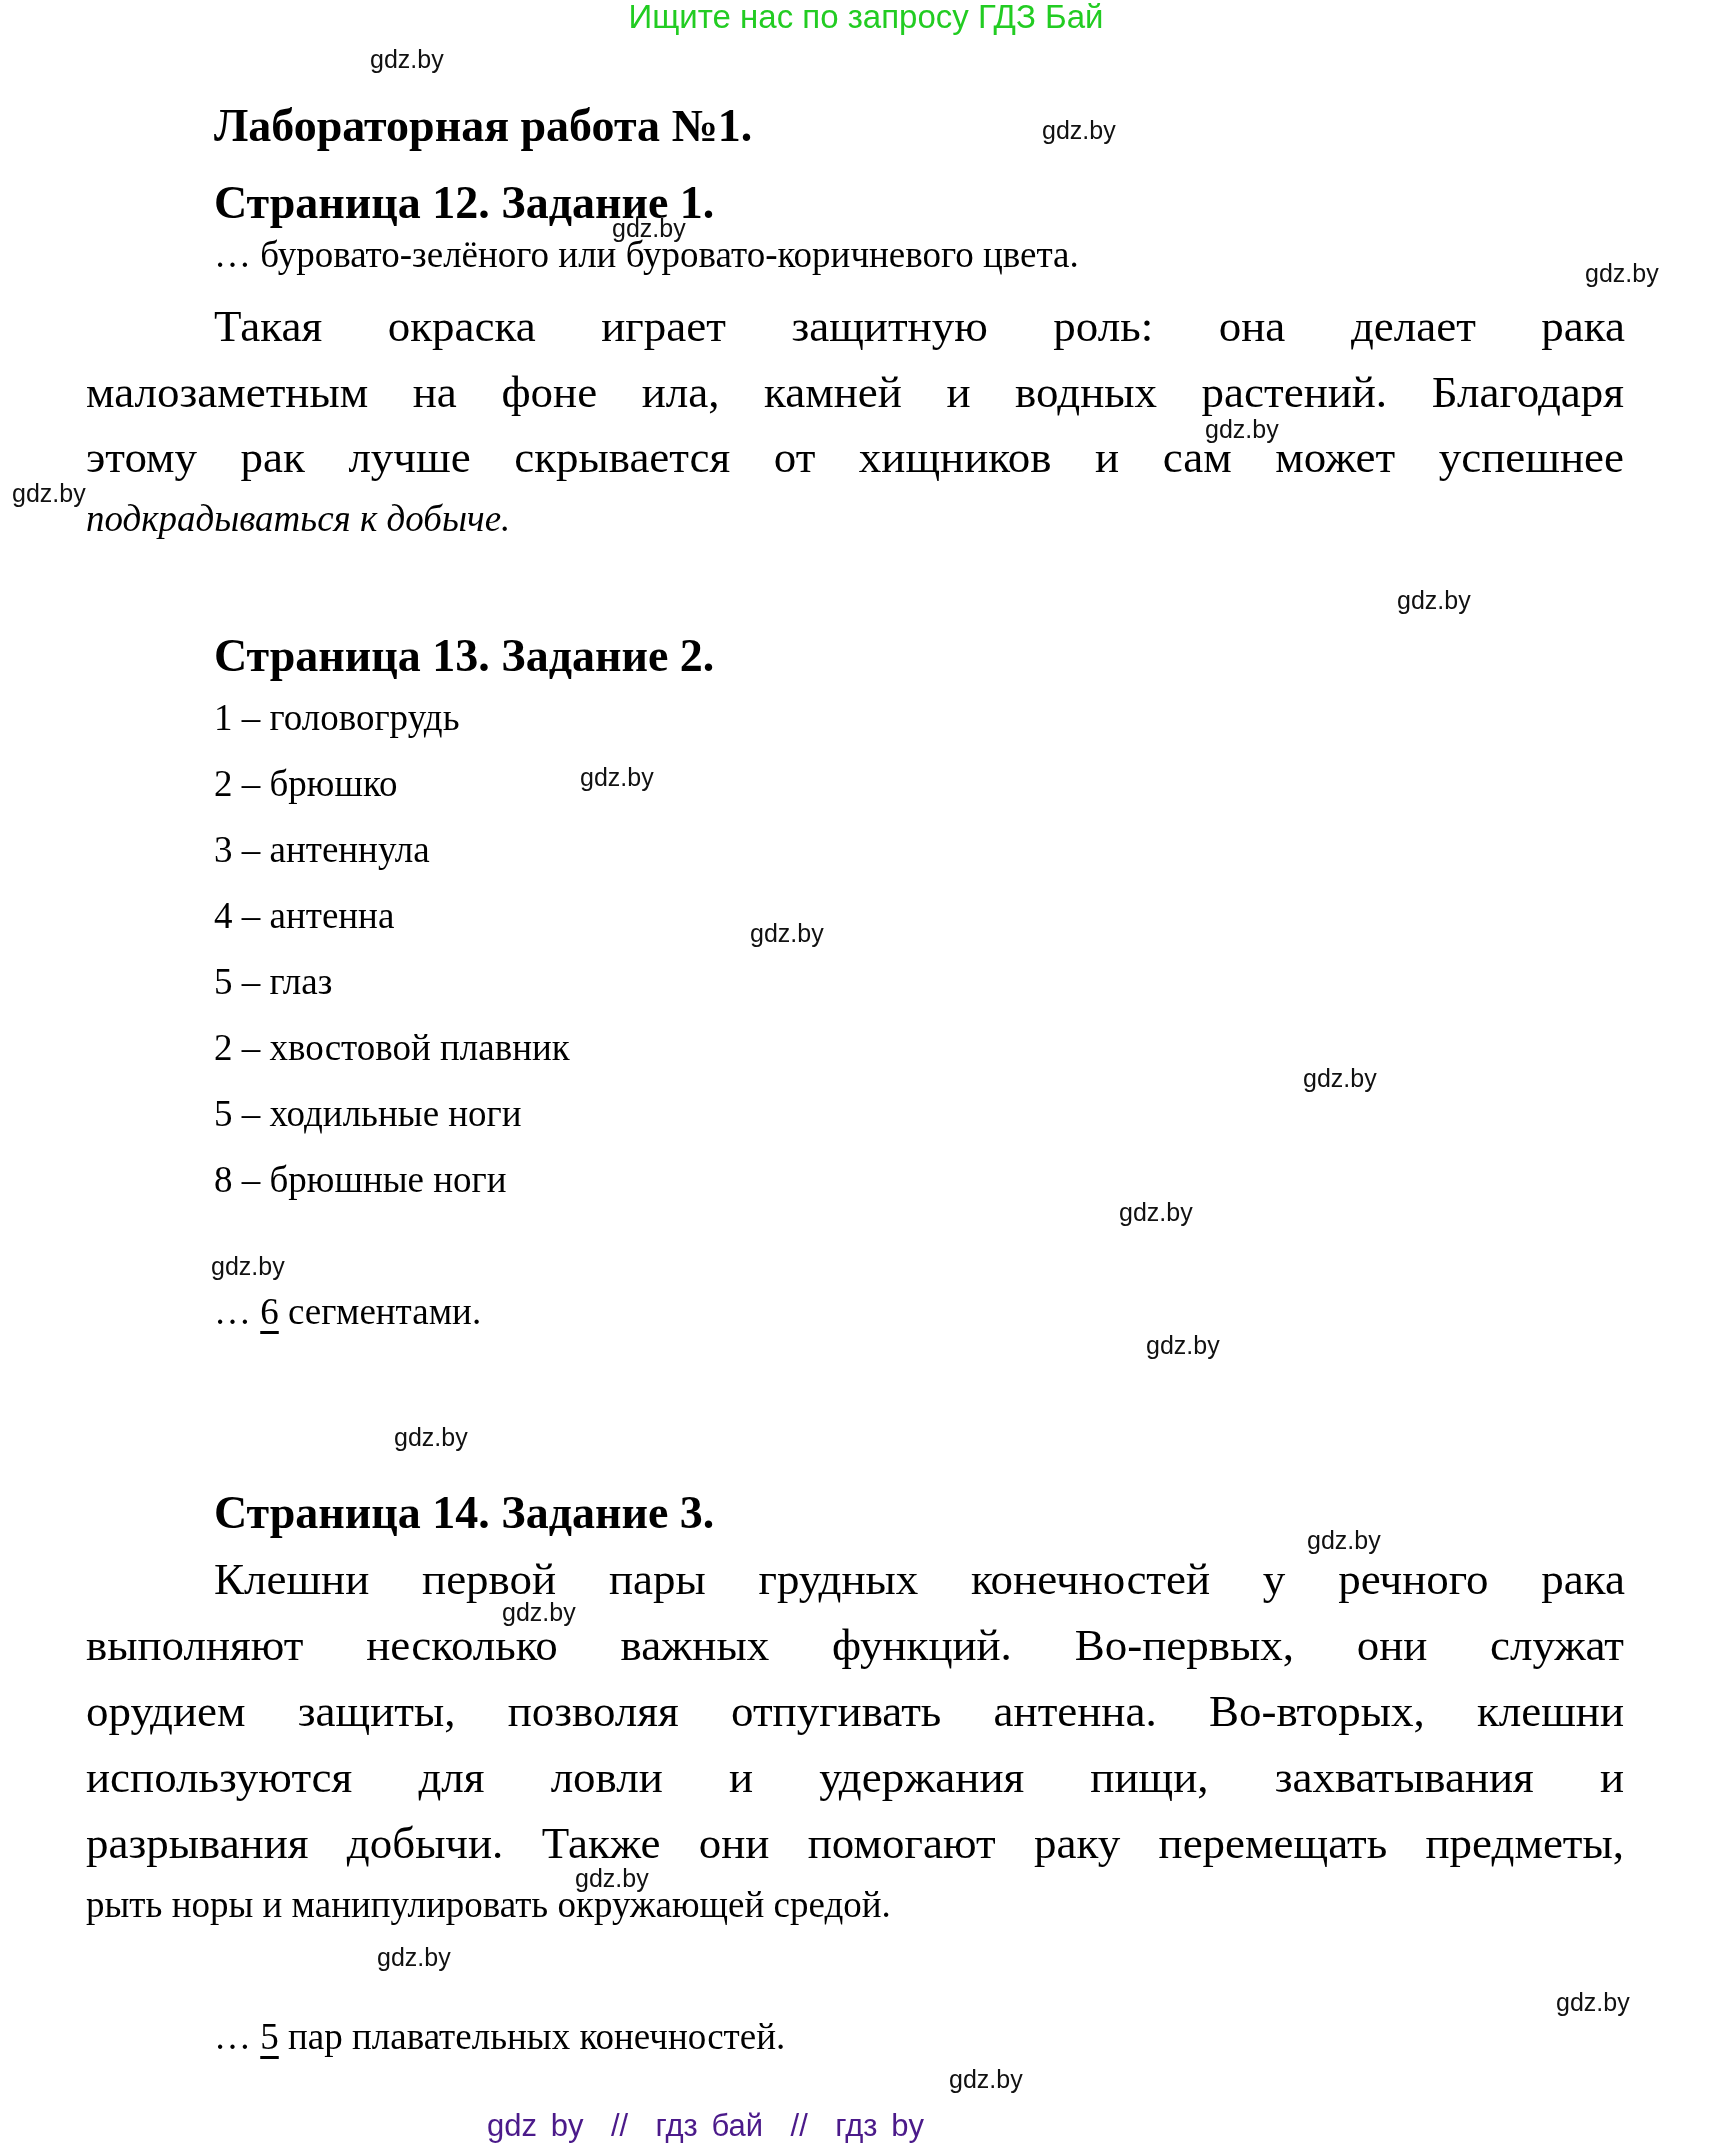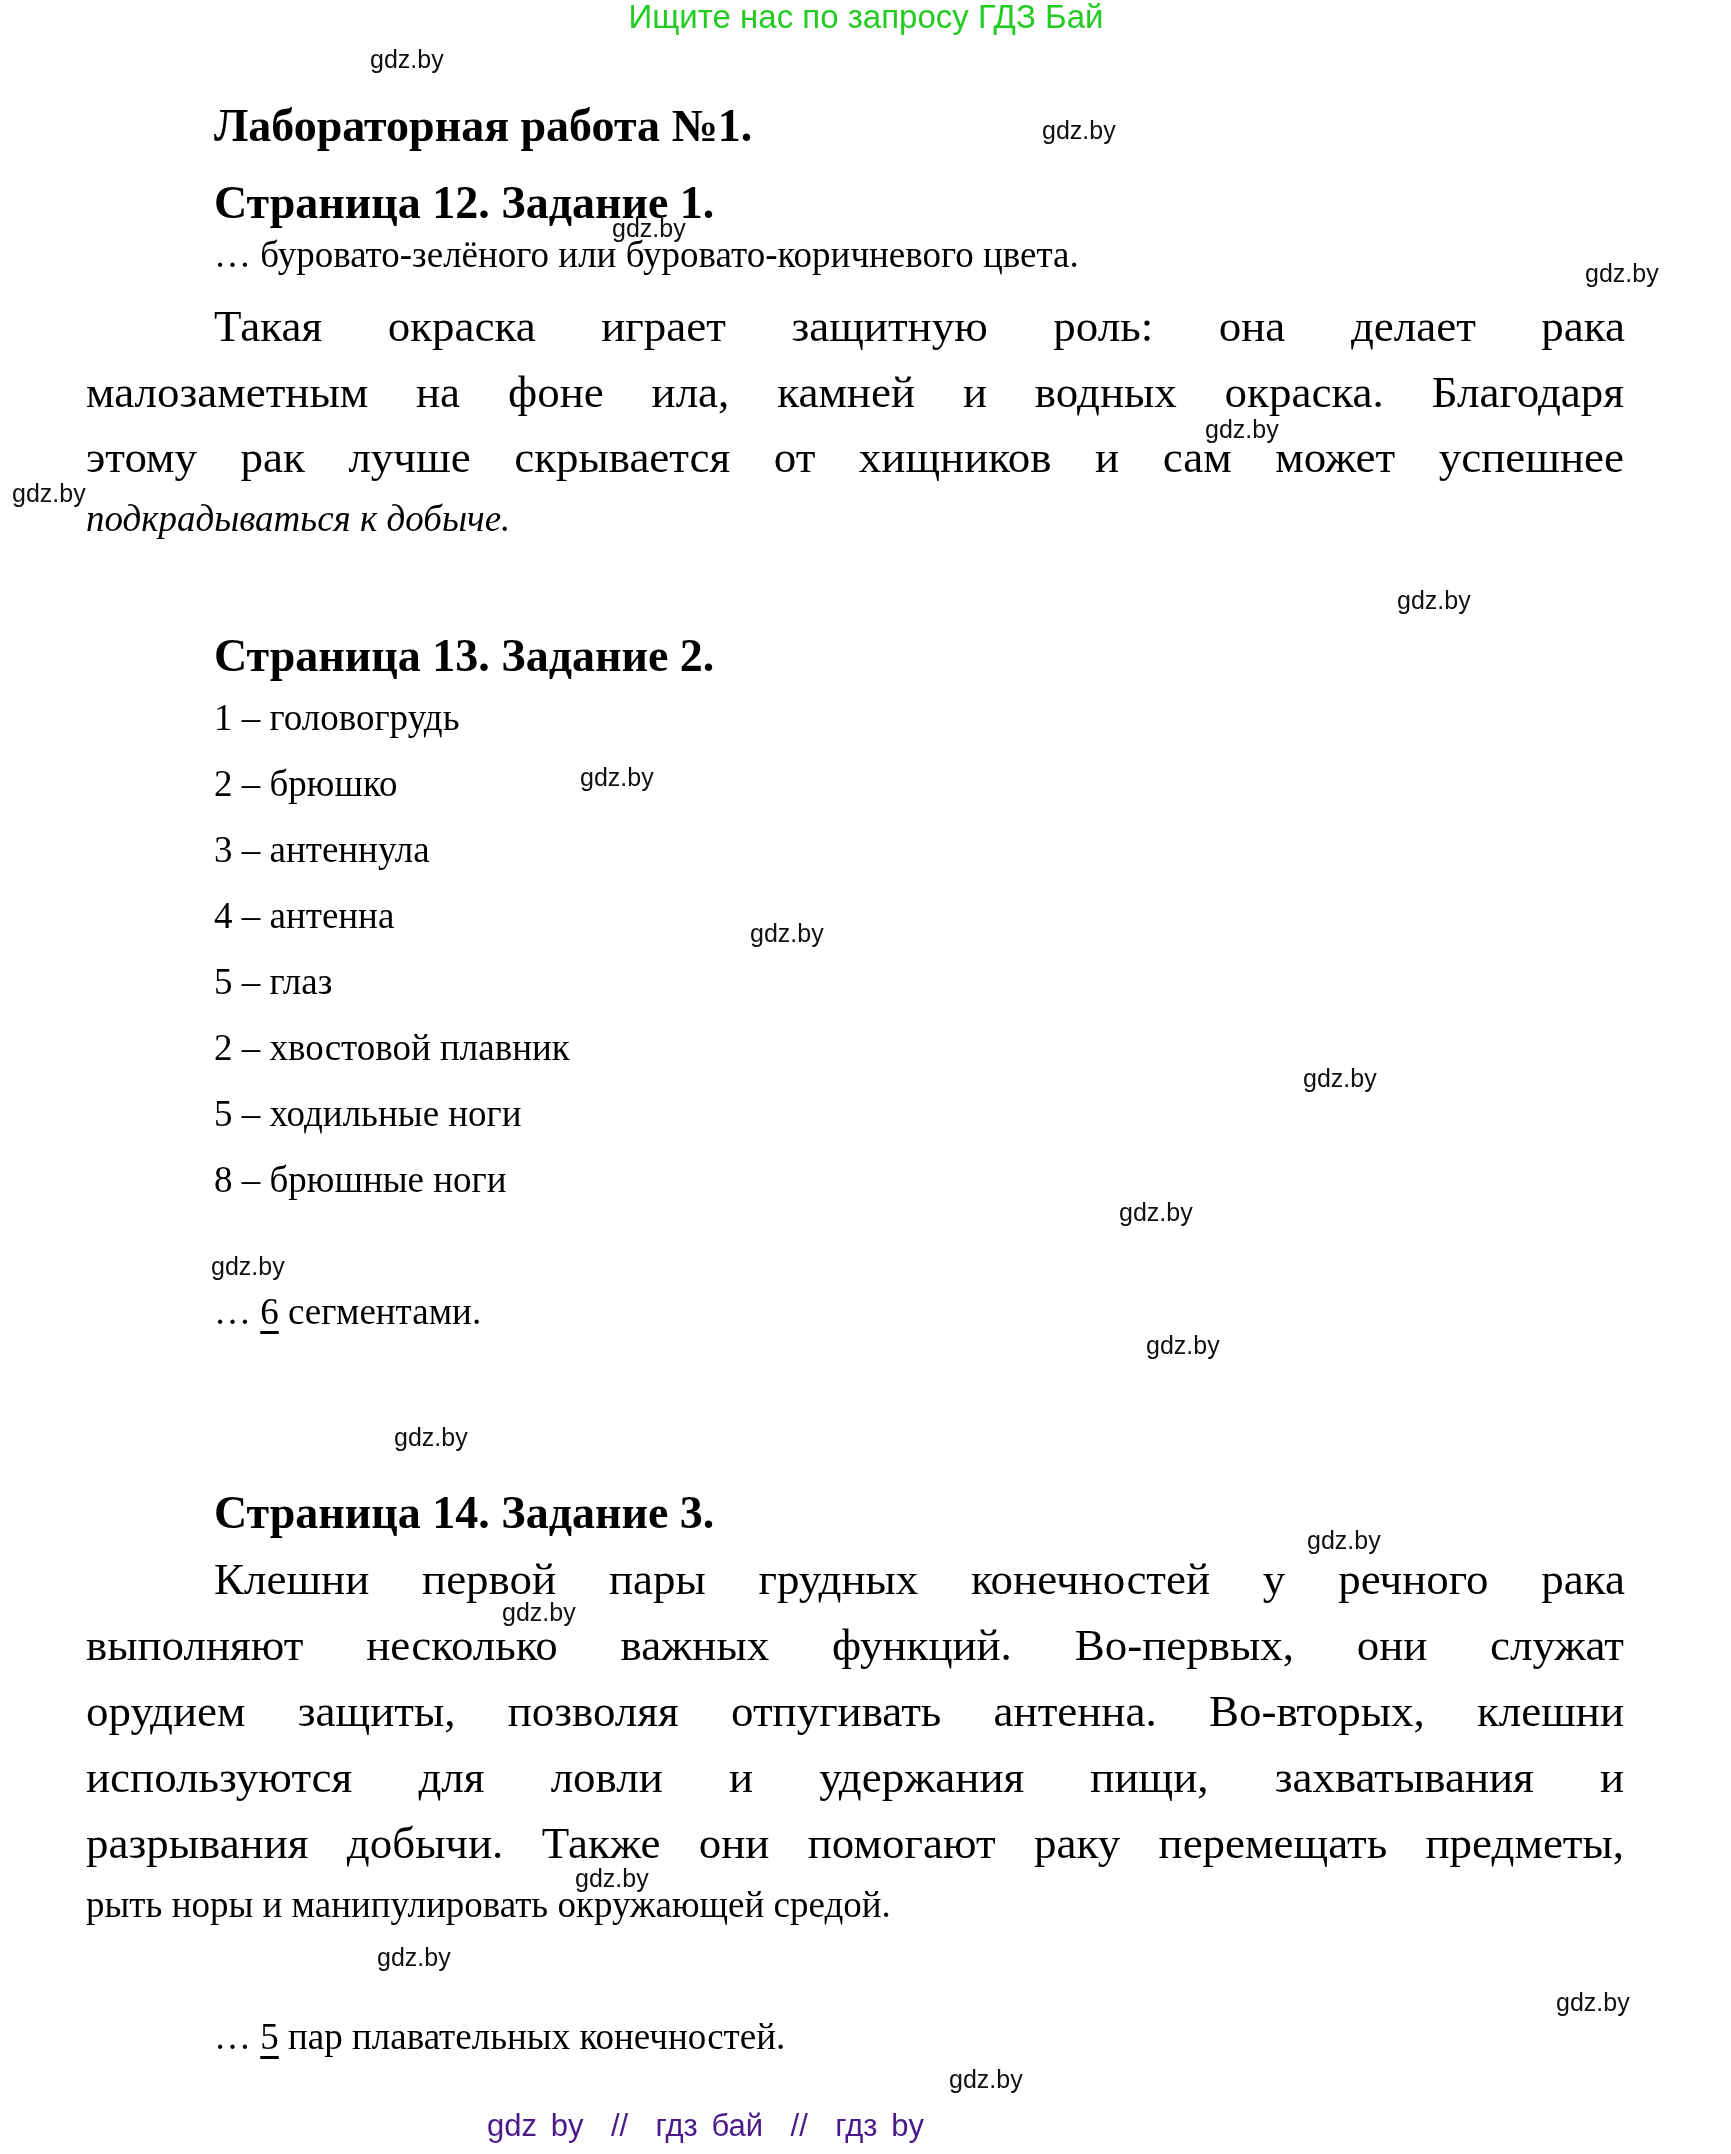--- a/index.html
+++ b/index.html
@@ -37,21 +37,21 @@
 <div class="wm" style="left:575px;top:1864px;">gdz.by</div>
 <div class="wm" style="left:377px;top:1943px;">gdz.by</div>
 <div class="wm" style="left:1556px;top:1988px;">gdz.by</div>
 <div class="wm" style="left:949px;top:2065px;">gdz.by</div>
 
 <div class="h" style="top:99px;">Лабораторная работа №1.</div>
 
 <div class="h" style="top:176px;">Страница 12. Задание 1.</div>
 <div class="line" style="left:214px;top:233px;">… буровато-зелёного или буровато-коричневого цвета.</div>
 <div class="just ind" style="top:300px;">Такая окраска играет защитную роль: она делает рака</div>
-<div class="just" style="top:366px;">малозаметным на фоне ила, камней и водных окраска. Благодаря</div>
+<div class="just" style="top:366px;">малозаметным на фоне ила, камней и водных растений. Благодаря</div>
 <div class="just" style="top:431px;">этому рак лучше скрывается от хищников и сам может успешнее</div>
 <div class="line" style="left:86px;top:497px;font-style:italic;">подкрадываться к добыче.</div>
 
 <div class="h" style="top:629px;">Страница 13. Задание 2.</div>
 <div class="line" style="left:214px;top:696px;">1 – головогрудь</div>
 <div class="line" style="left:214px;top:762px;">2 – брюшко</div>
 <div class="line" style="left:214px;top:828px;">3 – антеннула</div>
 <div class="line" style="left:214px;top:894px;">4 – антенна</div>
 <div class="line" style="left:214px;top:960px;">5 – глаз</div>
 <div class="line" style="left:214px;top:1026px;">2 – хвостовой плавник</div>

